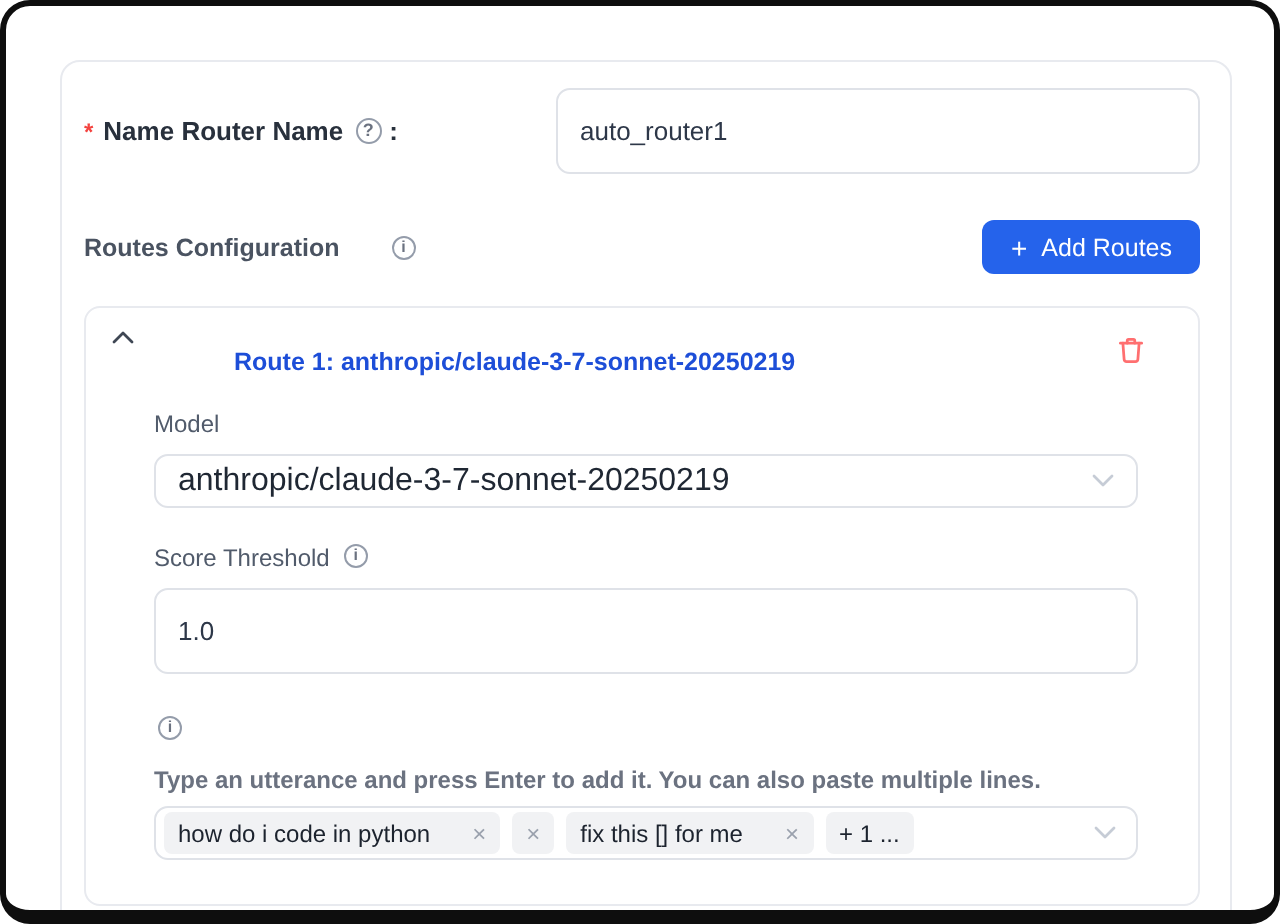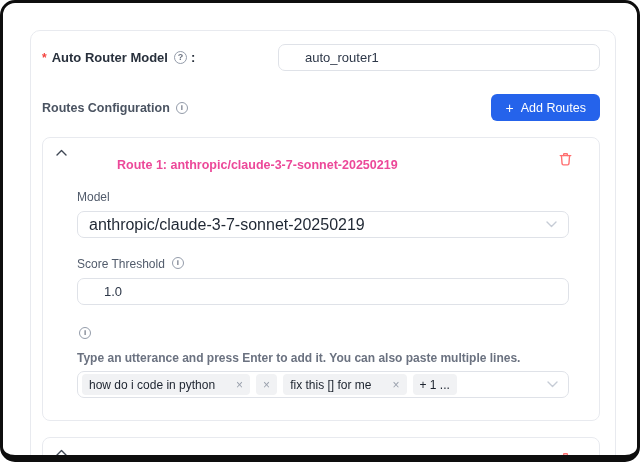--- a/index.html
+++ b/index.html
@@ -31,30 +31,30 @@
   }
   .req { color: #f4433f; font-size: 12px; margin-right: 1px; }
   .circle-icon {
     width: 13px; height: 13px; border: 1px solid #949caa; border-radius: 50%;
     display: inline-flex; align-items: center; justify-content: center;
     font-size: 9px; line-height: 1; color: #6b7280; font-weight: 600; margin-left: 2px;
     flex: none;
   }
   .circle-icon.small { width: 12px; height: 12px; font-size: 8px; }
   .text-input {
-    height: 27px; border: 1px solid #dfe2e8; border-radius: 7px;
-    padding: 0 26px; font-size: 13px; color: #2d3748; background: #fff; outline: none;
+    height: 43px; border: 1px solid #dfe2e8; border-radius: 7px;
+    padding: 0 11px; font-size: 13px; color: #2d3748; background: #fff; outline: none;
     font-family: "Liberation Sans", "DejaVu Sans", sans-serif;
   }
   .row-name .text-input { margin-left: auto; width: 322px; }
 
   
   .row-config { display: flex; align-items: center; margin-top: 23px; }
   .config-label {
-    display: inline-flex; align-items: center; gap: 4px;
+    display: inline-flex; align-items: center; gap: 24px;
     font-size: 12.5px; font-weight: 600; color: #4a5361;
   }
   .add-route-btn {
     margin-left: auto; display: inline-flex; align-items: center; gap: 7px;
     background: #2563eb; color: #ffffff; border: none; border-radius: 6px;
     height: 27px; padding: 0 14px; font-size: 12.5px; font-weight: 500;
     font-family: "Liberation Sans", "DejaVu Sans", sans-serif; cursor: pointer;
   }
   .plus-glyph { font-size: 14px; font-weight: 400; line-height: 1; }
 
@@ -62,21 +62,21 @@
   .route-card {
     margin-top: 16px; border: 1px solid #e8eaef; border-radius: 8px;
     background: #ffffff; position: relative;
   }
   .route-header { position: relative; height: 38px; }
   .collapse-icon {
     position: absolute; left: 13px; top: 11px; color: #3f4754; cursor: pointer;
   }
   .route-title {
     position: absolute; left: 30px; top: 20px;
-    font-size: 12.5px; font-weight: 600; color: #ec4899; white-space: nowrap; padding-left: 44px;
+    font-size: 12.5px; font-weight: 600; color: #1d4ed8; white-space: nowrap; padding-left: 44px;
   }
   .delete-btn {
     position: absolute; right: 26px; top: 13px; color: #ff6f70;
     background: none; border: none; cursor: pointer; padding: 0; line-height: 0;
   }
 
   .route-body { padding: 11px 30px 22px 34px; }
   .inner-label {
     display: inline-flex; gap: 5px;
     font-size: 12px; font-weight: 500; color: #515b6b;
@@ -110,21 +110,21 @@
 </style>
 </head>
 <body>
 
 <div class="frame">
   <div class="panel">
 
     <div class="row-name">
       <span class="field-label">
         <span class="req">*</span>
-        <span>Auto Router Model</span>
+        <span>Name Router Name</span>
         <span class="circle-icon">?</span>
         <span>:</span>
       </span>
       <input class="text-input" type="text" value="auto_router1" style="">
     </div>
 
     <div class="row-config">
       <span class="config-label">
         <span>Routes Configuration</span>
         <span class="circle-icon small">i</span>

